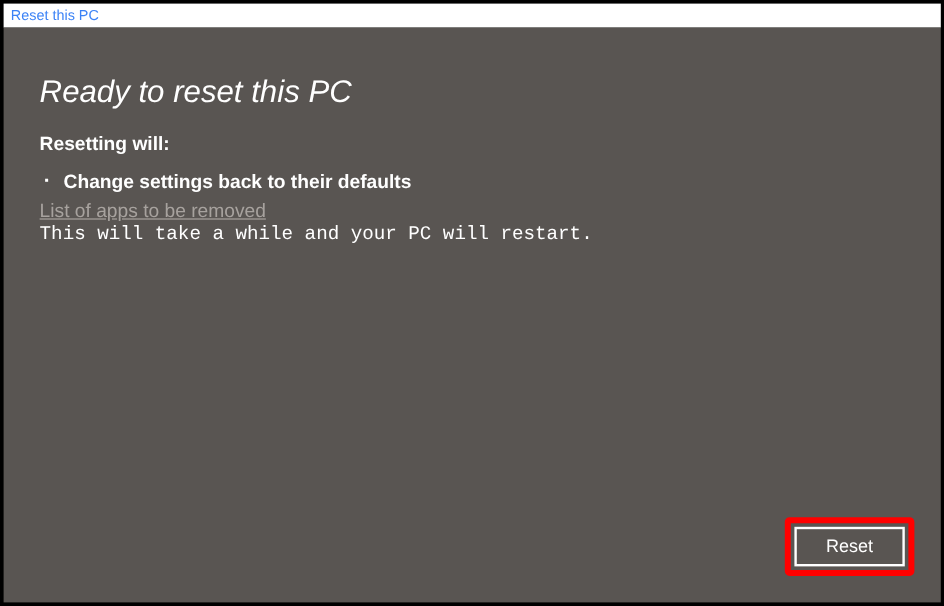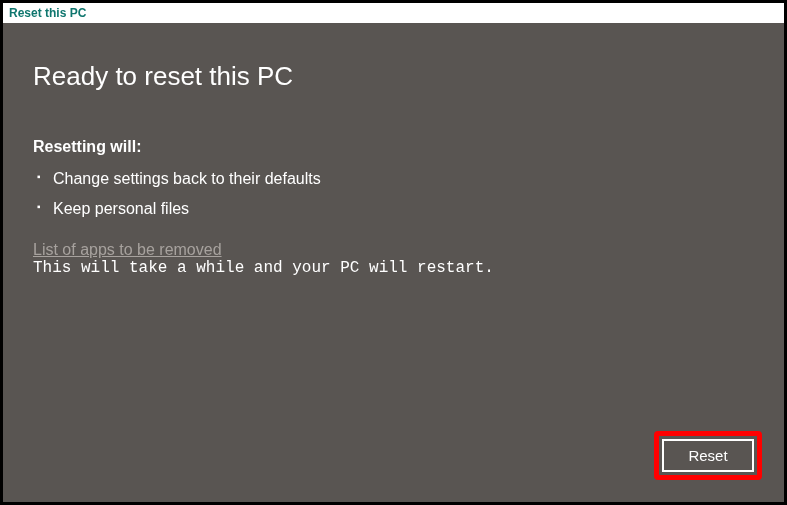--- a/index.html
+++ b/index.html
@@ -17,49 +17,50 @@
     .window {
       width: 787px;
       height: 505px;
       background: #000;
       display: flex;
       flex-direction: column;
       border: 3px solid #000;
     }
     .titlebar {
       background: #fff;
-      color: #0f766e;
+      color: #3b82f6;
       font-size: 12px;
       padding: 3px 6px;
       height: 20px;
       display: flex;
       align-items: center;
-      font-weight: bold;
     }
     .content {
       flex: 1;
       background: #595552;
       color: #fff;
       padding: 38px 30px 20px 30px;
       position: relative;
     }
     .heading {
       font-size: 26px;
       font-weight: 400;
-      margin-bottom: 46px;
+      margin-bottom: 20px;
+      font-style: italic;
     }
     .subheading {
       font-size: 16px;
       margin-bottom: 8px;
       font-weight: bold;
     }
     ul.bullets {
       list-style: none;
       margin-left: 2px;
-      margin-bottom: 16px;
+      margin-bottom: 0;
+      font-weight: bold;
     }
     ul.bullets li {
       font-size: 16px;
       line-height: 1.9;
       position: relative;
       padding-left: 18px;
     }
     ul.bullets li::before {
       content: "▪";
       position: absolute;
@@ -113,21 +114,20 @@
 
 <div class="window">
   <div class="titlebar">
     <span>Reset this PC</span>
   </div>
   <div class="content">
     <h1 class="heading">Ready to reset this PC</h1>
     <div class="subheading">Resetting will:</div>
     <ul class="bullets">
       <li>Change settings back to their defaults</li>
-      <li>Keep personal files</li>
     </ul>
     <a class="link">List of apps to be removed</a>
     <div class="notice">This will take a while and your PC will restart.</div>
     <div class="button-row">
       <span class="highlight-box">
         <button class="btn">Reset</button>
       </span>
     </div>
   </div>
 </div>

